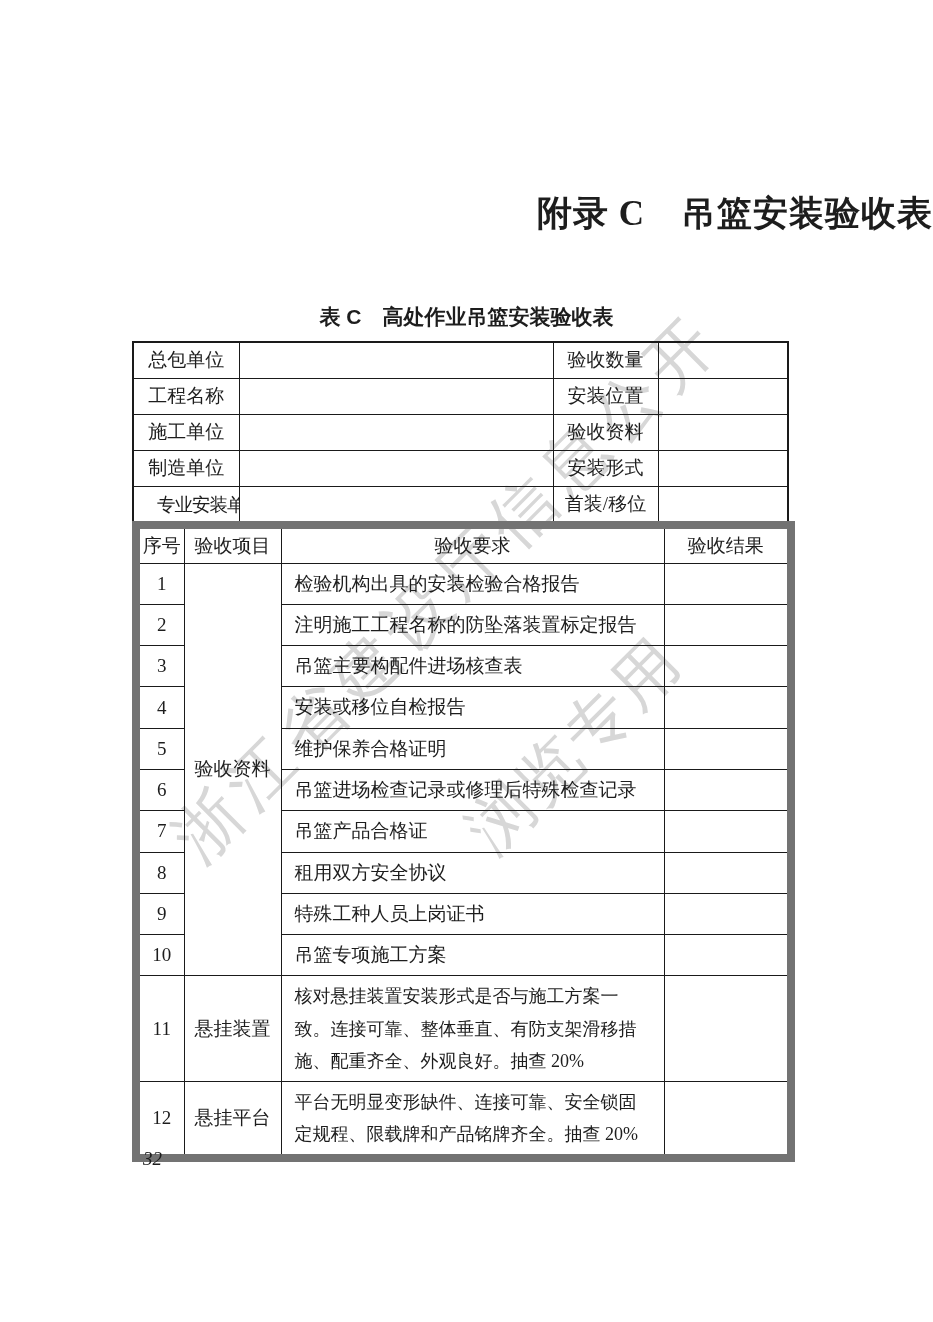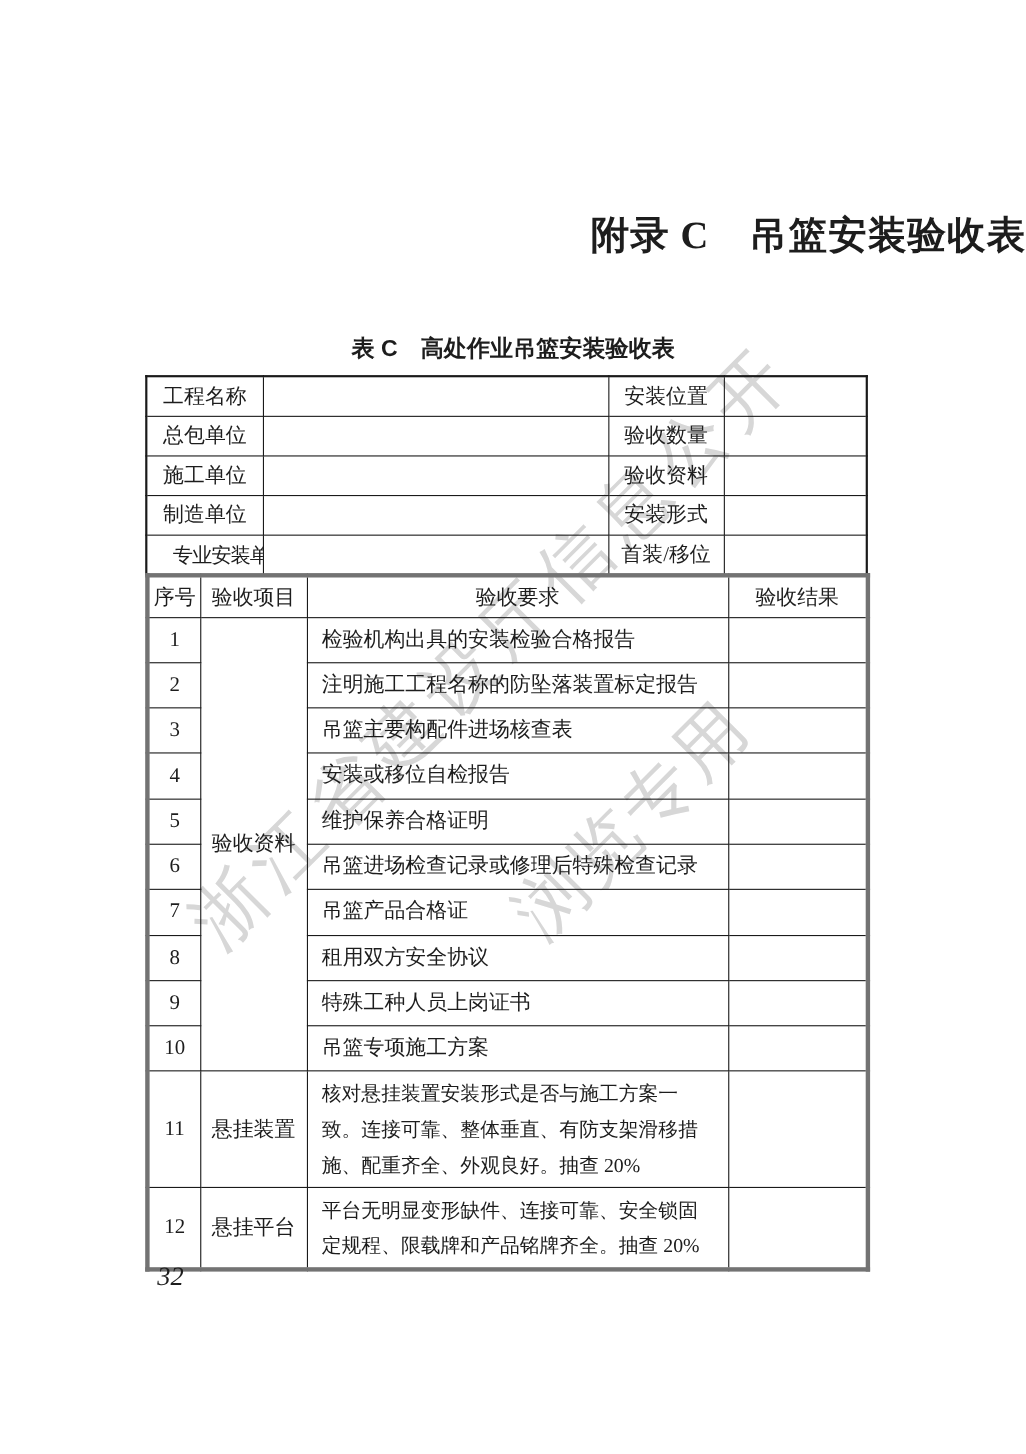--- a/index.html
+++ b/index.html
@@ -51,36 +51,36 @@
   .info-table {
     position:absolute; left:132px; top:341px; width:655px;
     border:2px solid #1a1a1a; border-bottom:none;
   }
   .info-table tr { height:36px; }
   .info-table td.lbl { text-align:center; }
   .info-table td.tight { letter-spacing:-1px; font-size:18.5px; white-space:nowrap;padding-left:23px; }
 
   .main-table {
     position:absolute; left:132px; top:521px; width:655px;
-    border:4px solid #737373;
+    border:8px solid #737373;
   }
   .main-table tr.hdr   { height:38px; }
   .main-table tr.r     { height:40px; }
   .main-table tr.r11   { height:98px; }
   .main-table tr.r12   { height:66px; }
   .main-table td.c-center { text-align:center; }
   .main-table td.c-req {
     text-align:left; padding:4px 10px 4px 13px;
     line-height:1.7;
   }
   .main-table tr.r11 td.c-req, .main-table tr.r12 td.c-req { font-size:18px; line-height:1.78; }
 
   .page-number {
     position:absolute; left:143px; top:1148px;
-    font-size:24px; font-style:italic; z-index:1;
+    font-size:19px; font-style:italic; z-index:1;
   }
 </style>
 </head>
 <body>
 
 <div class="page">
 
   <div class="wm wm1">浙江省建设厅信息公开</div>
   <div class="wm wm2">浏览专用</div>
 
@@ -89,29 +89,29 @@
 
   <table class="info-table">
     <colgroup>
         <col style="width:106px">
         <col style="width:314px">
         <col style="width:105px">
         <col style="width:130px">
       </colgroup>
     <tbody>
         <tr>
+      <td class="lbl">总包单位</td>
+      <td></td>
+      <td class="lbl">验收数量</td>
+      <td></td>
+    </tr>
+    <tr>
       <td class="lbl">工程名称</td>
       <td></td>
       <td class="lbl">安装位置</td>
-      <td></td>
-    </tr>
-    <tr>
-      <td class="lbl">总包单位</td>
-      <td></td>
-      <td class="lbl">验收数量</td>
       <td></td>
     </tr>
     <tr>
       <td class="lbl">施工单位</td>
       <td></td>
       <td class="lbl">验收资料</td>
       <td></td>
     </tr>
     <tr>
       <td class="lbl">制造单位</td>

